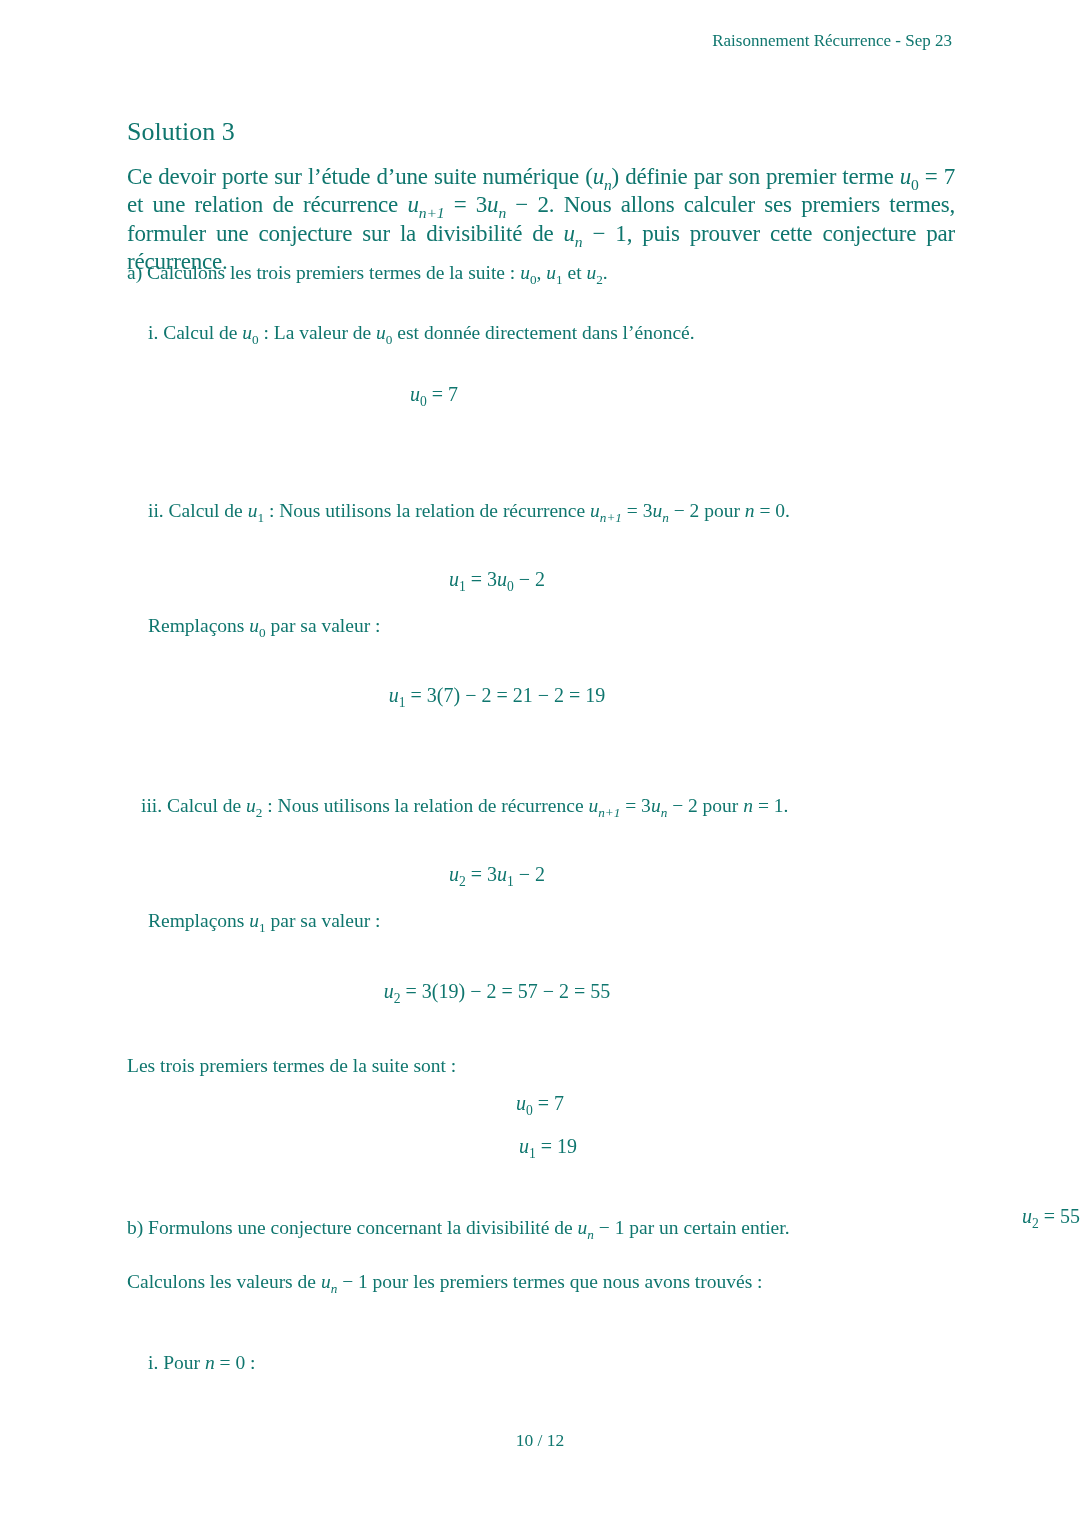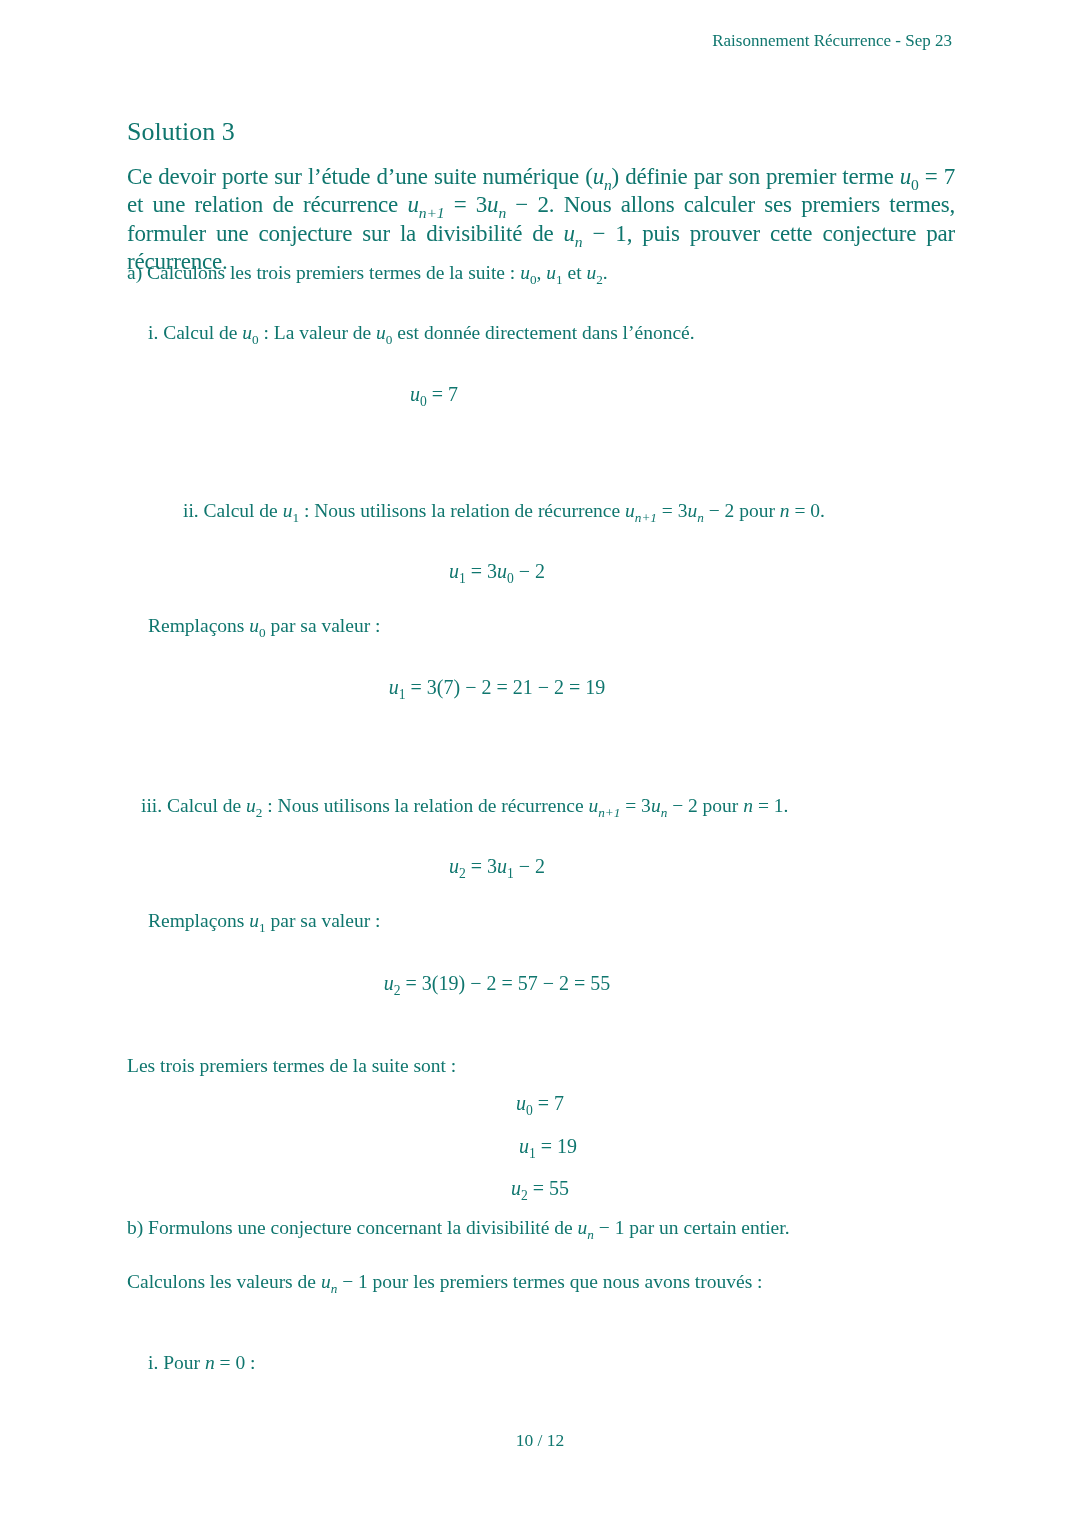--- a/index.html
+++ b/index.html
@@ -31,21 +31,21 @@
     position:absolute;
     font-size:19.5px;line-height:28px;
     white-space:nowrap;
   }
   .eq{
     position:absolute;left:0;
     font-size:20px;line-height:28px;
     text-align:center;white-space:nowrap;
   }
   .c434{width:868px;}
-  .c497{width:994px;}
+  .c497{width:994px;margin-top:8px;}
   .c540{width:1080px;}
   .ftr{
     position:absolute;left:0;top:1430px;width:1080px;
     text-align:center;font-size:17.5px;
   }
   .mi{font-style:italic;}
   sub.msub{font-size:0.68em;line-height:0;}
 </style>
 </head>
 <body>
@@ -57,41 +57,41 @@
   <div class="title">Solution 3</div>
 
   <div class="para">Ce devoir porte sur l’étude d’une suite numérique (<span class="mi">u</span><sub class="msub mi">n</sub>) définie par son premier terme <span class="mi">u</span><sub class="msub">0</sub> = 7 et une relation de récurrence <span class="mi">u</span><sub class="msub mi">n+1</sub> = 3<span class="mi">u</span><sub class="msub mi">n</sub> − 2. Nous allons calculer ses premiers termes, formuler une conjecture sur la divisibilité de <span class="mi">u</span><sub class="msub mi">n</sub> − 1, puis prouver cette conjecture par récurrence.</div>
 
   <div class="line" style="left:127px;top:259px;">a) Calculons les trois premiers termes de la suite : <span class="mi">u</span><sub class="msub">0</sub>, <span class="mi">u</span><sub class="msub">1</sub> et <span class="mi">u</span><sub class="msub">2</sub>.</div>
 
   <div class="line" style="left:148px;top:319px;">i. Calcul de <span class="mi">u</span><sub class="msub">0</sub> : La valeur de <span class="mi">u</span><sub class="msub">0</sub> est donnée directement dans l’énoncé.</div>
 
   <div class="eq c434" style="top:380px;"><span class="mi">u</span><sub class="msub">0</sub> = 7</div>
 
-  <div class="line" style="left:148px;top:497px;margin-left:35px;">ii. Calcul de <span class="mi">u</span><sub class="msub">1</sub> : Nous utilisons la relation de récurrence <span class="mi">u</span><sub class="msub mi">n+1</sub> = 3<span class="mi">u</span><sub class="msub mi">n</sub> − 2 pour <span class="mi">n</span> = 0.</div>
+  <div class="line" style="left:148px;top:497px;">ii. Calcul de <span class="mi">u</span><sub class="msub">1</sub> : Nous utilisons la relation de récurrence <span class="mi">u</span><sub class="msub mi">n+1</sub> = 3<span class="mi">u</span><sub class="msub mi">n</sub> − 2 pour <span class="mi">n</span> = 0.</div>
 
   <div class="eq c497" style="top:557px;"><span class="mi">u</span><sub class="msub">1</sub> = 3<span class="mi">u</span><sub class="msub">0</sub> − 2</div>
 
   <div class="line" style="left:148px;top:612px;">Remplaçons <span class="mi">u</span><sub class="msub">0</sub> par sa valeur :</div>
 
   <div class="eq c497" style="top:673px;"><span class="mi">u</span><sub class="msub">1</sub> = 3(7) − 2 = 21 − 2 = 19</div>
 
   <div class="line" style="left:141px;top:792px;">iii. Calcul de <span class="mi">u</span><sub class="msub">2</sub> : Nous utilisons la relation de récurrence <span class="mi">u</span><sub class="msub mi">n+1</sub> = 3<span class="mi">u</span><sub class="msub mi">n</sub> − 2 pour <span class="mi">n</span> = 1.</div>
 
   <div class="eq c497" style="top:852px;"><span class="mi">u</span><sub class="msub">2</sub> = 3<span class="mi">u</span><sub class="msub">1</sub> − 2</div>
 
   <div class="line" style="left:148px;top:907px;">Remplaçons <span class="mi">u</span><sub class="msub">1</sub> par sa valeur :</div>
 
   <div class="eq c497" style="top:969px;"><span class="mi">u</span><sub class="msub">2</sub> = 3(19) − 2 = 57 − 2 = 55</div>
 
   <div class="line" style="left:127px;top:1052px;">Les trois premiers termes de la suite sont :</div>
 
   <div class="eq c540" style="top:1089px;"><span class="mi">u</span><sub class="msub">0</sub> = 7</div>
   <div class="eq c540" style="top:1132px;margin-left:8px;"><span class="mi">u</span><sub class="msub">1</sub> = 19</div>
-  <div class="eq c540" style="top:1174px;"><span class="mi">u</span><sub class="msub">2</sub> = 55</div>
+  <div class="eq c540" style="top:1202px;text-align:right;"><span class="mi">u</span><sub class="msub">2</sub> = 55</div>
 
   <div class="line" style="left:127px;top:1214px;">b) Formulons une conjecture concernant la divisibilité de <span class="mi">u</span><sub class="msub mi">n</sub> − 1 par un certain entier.</div>
 
   <div class="line" style="left:127px;top:1250px;margin-top:18px;">Calculons les valeurs de <span class="mi">u</span><sub class="msub mi">n</sub> − 1 pour les premiers termes que nous avons trouvés :</div>
 
   <div class="line" style="left:148px;top:1349px;">i. Pour <span class="mi">n</span> = 0 :</div>
 
   <div class="ftr">10 / 12</div>
 
 </div>

